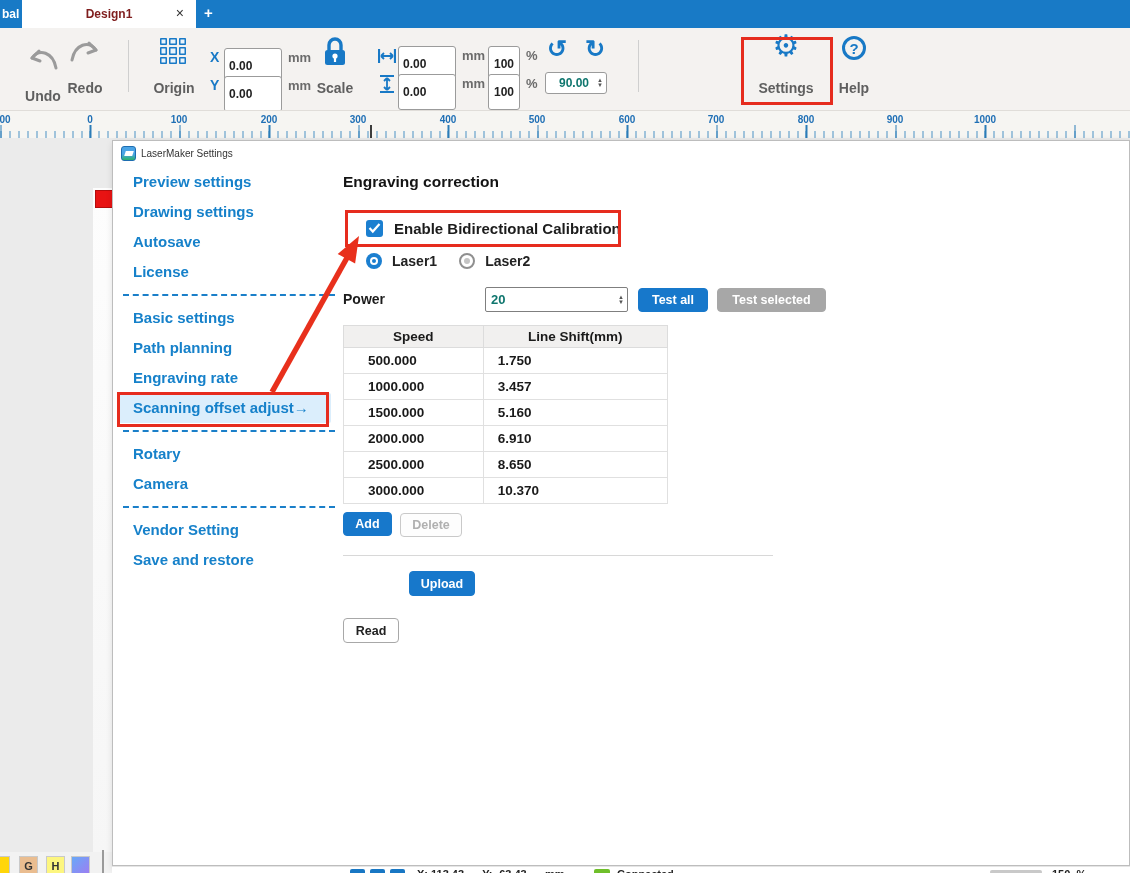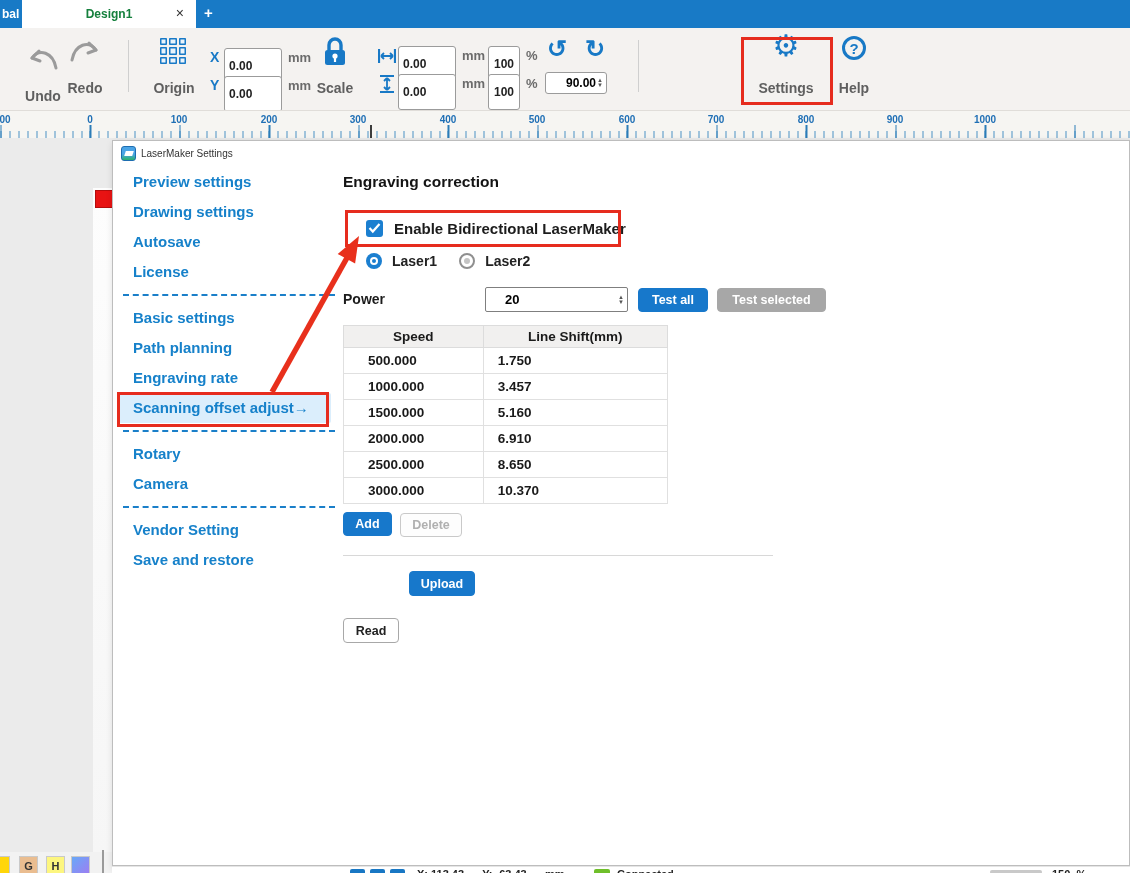--- a/index.html
+++ b/index.html
@@ -5,36 +5,36 @@
   * { margin:0; padding:0; box-sizing:border-box; }
   html,body { width:1130px; height:873px; overflow:hidden; background:#fff;
     font-family:"Liberation Sans", sans-serif; }
   .screen { position:relative; width:1130px; height:873px; background:#ebebeb; }
 
   
   .titlebar { position:absolute; left:0; top:0; width:1130px; height:28px; background:#187ac6; z-index:3; }
   .tab-overflow { position:absolute; left:2px; top:7px; color:#fff; font-size:12px; font-weight:700; }
   .tab { position:absolute; left:22px; top:0; width:174px; height:28px; background:#fff;
          display:flex; align-items:center; justify-content:center; }
-  .tab-label { font-size:12px; font-weight:700; color:#15803d; }
+  .tab-label { font-size:12px; font-weight:700; color:#7f1d1d; }
   .tab-close { position:absolute; right:12px; top:5px; font-size:14px; color:#333; cursor:pointer; }
   .newtab { position:absolute; left:204px; top:4px; color:#fff; font-size:15px; font-weight:700; }
 
   
   .toolbar { position:absolute; left:0; top:28px; width:1130px; height:82px; background:#f4f2f0; z-index:3; }
   .tb-group { position:absolute; top:0; height:82px; text-align:center; }
   .tb-label { position:absolute; top:52px; left:0; right:0; font-size:14px; font-weight:600; color:#5f5f5f; }
   .tb-sep { position:absolute; top:12px; width:1px; height:52px; background:#cfcfcf; }
   .inp { position:absolute; height:20px; border:1px solid #9b9b9b; border-radius:3px; background:#fff;
          font-size:12px; font-weight:600; color:#222; display:flex; align-items:center; padding:17px 4px; }
   .unit { position:absolute; font-size:13px; font-weight:600; color:#6b6b6b; }
   .xy-lab { position:absolute; font-size:14px; font-weight:700; color:#1879c6; }
   .spinbox { position:absolute; height:22px; border:1px solid #9b9b9b; border-radius:3px; background:#fff;
              display:flex; align-items:center; }
-  .spin-val { flex:1; font-size:12px; font-weight:600; color:#000000; padding-left:19px; }
+  .spin-val { flex:1; font-size:12px; font-weight:600; color:#0f766e; padding-left:5px; }
   .spin-arrows { display:flex; flex-direction:column; align-items:center; padding-right:3px; line-height:5px; }
   .spin-arrows span { font-size:6px; color:#555; }
   .rot-ic { position:absolute; top:8px; font-size:24px; font-weight:700; color:#1879c6; line-height:26px; }
   .help-circle { position:absolute; left:12px; top:8px; width:24px; height:24px; border:3px solid #1879c6;
                  border-radius:50%; color:#1879c6; font-size:15px; font-weight:700;
                  display:flex; align-items:center; justify-content:center; }
   .gear { position:absolute; left:0; right:0; top:0px; font-size:30px; color:#1879c6; line-height:36px; }
   .origin-grid { position:absolute; left:14px; top:10px; width:26px; height:26px;
                  display:grid; grid-template-columns:repeat(3,1fr); gap:2px; }
   .origin-grid span { background:#1879c6; border-radius:1px; box-shadow:inset 0 0 0 1.5px #1879c6, inset 0 0 0 4px #eaf4fb; }
@@ -302,21 +302,21 @@
         <div class="sb-item">Save and restore</div>
       </div>
 
     <div class="content-heading">Engraving correction</div>
 
     <div class="chk">
       <svg width="13" height="11" viewBox="0 0 13 11">
         <polyline points="1.5,5 4.8,8.5 11.5,1" fill="none" stroke="#fff" stroke-width="2.2"></polyline>
       </svg>
     </div>
-    <span class="chk-label">Enable Bidirectional LaserMaker</span>
+    <span class="chk-label">Enable Bidirectional Calibration</span>
 
     <div class="radio-row" id="laser-radios">
         <span class="radio on"></span>
         <span class="radio-label">Laser1</span>
         <span class="radio off"></span>
         <span class="radio-label">Laser2</span>
       </div>
 
     <span class="power-label">Power</span>
     <div class="power-box">

